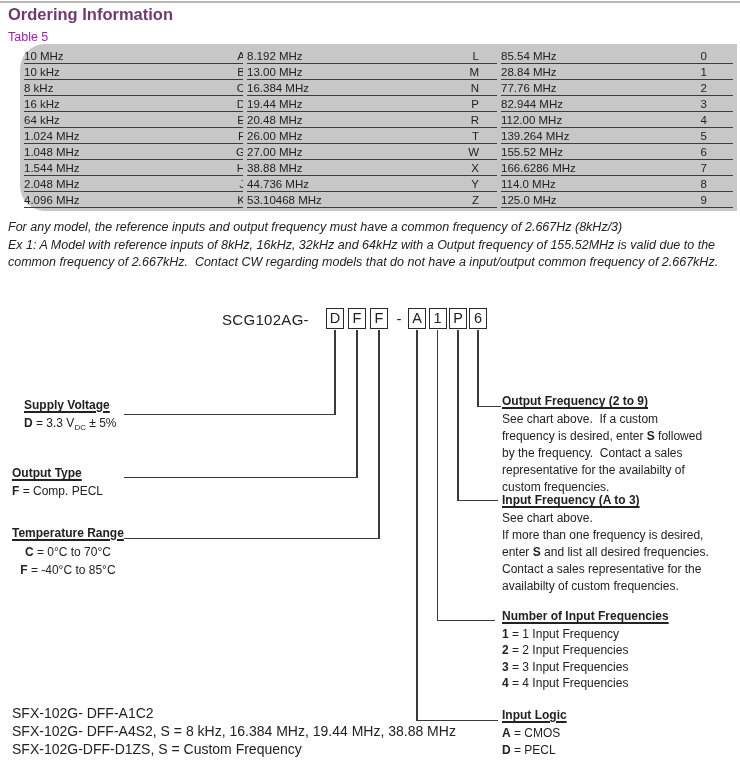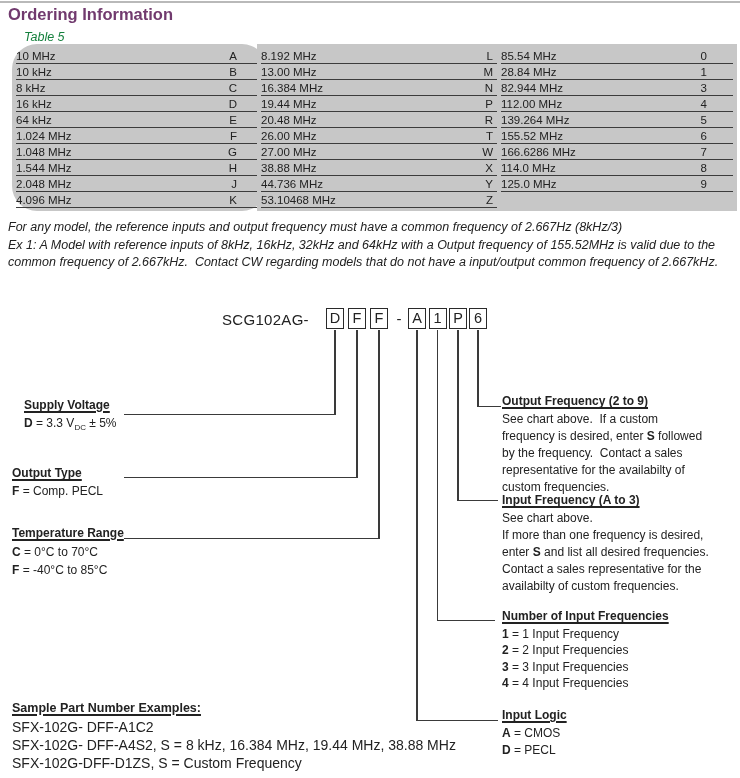--- a/index.html
+++ b/index.html
@@ -2,21 +2,21 @@
 <html><head>
 <meta charset="utf-8">
 <style>
   * { margin:0; padding:0; box-sizing:border-box; }
   html,body { background:#ffffff; }
   body { font-family:"Liberation Sans","DejaVu Sans",sans-serif; color:#222; }
   .page { position:relative; width:740px; height:778px; background:#fff; overflow:hidden; }
 
   .top-rule { position:absolute; left:0; top:1px; width:740px; height:2px; background:#b9b9b9; }
   .title { position:absolute; left:8px; top:5px; font-size:16.5px; font-weight:bold; color:#713a6e; }
-  .caption { position:absolute; left:24px; top:30px; font-size:12.5px; font-style:italic; color:#15803d; }
+  .caption { position:absolute; left:8px; top:30px; font-size:12.5px; color:#a21caf; }
 
   
   .tcol { position:absolute; top:44px; height:167px; background:#c7c7c7; padding:4px 4px 0 4px; }
   .trow { display:flex; justify-content:space-between; align-items:flex-end;
           height:16px; border-bottom:1.5px solid #3c3c3c; font-size:11.5px; line-height:14px;
           white-space:pre; }
   .trow .code { padding-right:26px; }
 
   
   .notes { position:absolute; left:8px; top:219px; font-size:12.5px; font-style:italic; line-height:17.5px; }
@@ -45,21 +45,21 @@
 </style>
 </head>
 <body>
 
 <div class="page">
 
   <div class="top-rule"></div>
   <div class="title">Ordering Information</div>
   <div class="caption">Table 5</div>
 
-  <div class="tcol" style="left:12px; width:255px;border-radius:25px;">
+  <div class="tcol" style="left:20px; width:255px;border-radius:25px;">
 
       <div class="trow">
         <span>10 MHz</span>
         <span class="code">A</span>
       </div>
 
       <div class="trow">
         <span>10 kHz</span>
         <span class="code">B</span>
       </div>
@@ -97,21 +97,21 @@
       <div class="trow">
         <span>2.048 MHz</span>
         <span class="code">J</span>
       </div>
 
       <div class="trow">
         <span>4.096 MHz</span>
         <span class="code">K</span>
       </div>
     </div>
-  <div class="tcol" style="left:257px; width:266px;">
+  <div class="tcol" style="left:243px; width:266px;">
 
       <div class="trow">
         <span>8.192 MHz</span>
         <span class="code">L</span>
       </div>
 
       <div class="trow">
         <span>13.00 MHz</span>
         <span class="code">M</span>
       </div>
@@ -161,20 +161,24 @@
       <div class="trow">
         <span>85.54 MHz</span>
         <span class="code">0</span>
       </div>
 
       <div class="trow">
         <span>28.84 MHz</span>
         <span class="code">1</span>
       </div>
 
+      <div class="trow">
+        <span>77.76 MHz</span>
+        <span class="code">2</span>
+      </div>
 
       <div class="trow">
         <span>82.944 MHz</span>
         <span class="code">3</span>
       </div>
 
       <div class="trow">
         <span>112.00 MHz</span>
         <span class="code">4</span>
       </div>
@@ -247,31 +251,30 @@
   </div>
 
   <div class="callout" style="left:12px; top:466px;">
     <div class="uhead">Output Type</div>
     <div class="clines">
 
     <div class="cline"><b>F</b> = Comp. PECL</div>
       </div>
   </div>
 
-  <div class="callout lh18" style="left:12px; top:526px;">
+  <div class="callout lh18" style="left:12px; top:526px;text-align:center;">
     <div class="uhead">Temperature Range</div>
     <div class="clines">
 
     <div class="cline"><b>C</b> = 0°C to 70°C</div>
         <div class="cline"><b>F</b> = -40°C to 85°C</div>
       </div>
   </div>
 
   <div class="callout samples lh18" style="left:12px; top:701px;">
-    <div class="uhead">Sample Part Number Examples:</div>
     <div class="clines">
 
     <div class="cline">SFX-102G- DFF-A1C2</div>
         <div class="cline">SFX-102G- DFF-A4S2, S = 8 kHz, 16.384 MHz, 19.44 MHz, 38.88 MHz</div>
         <div class="cline">SFX-102G-DFF-D1ZS, S = Custom Frequency</div>
       </div>
   </div>
 
   <div class="callout" style="left:502px; top:394px;">
     <div class="uhead">Output Frequency (2 to 9)</div>

